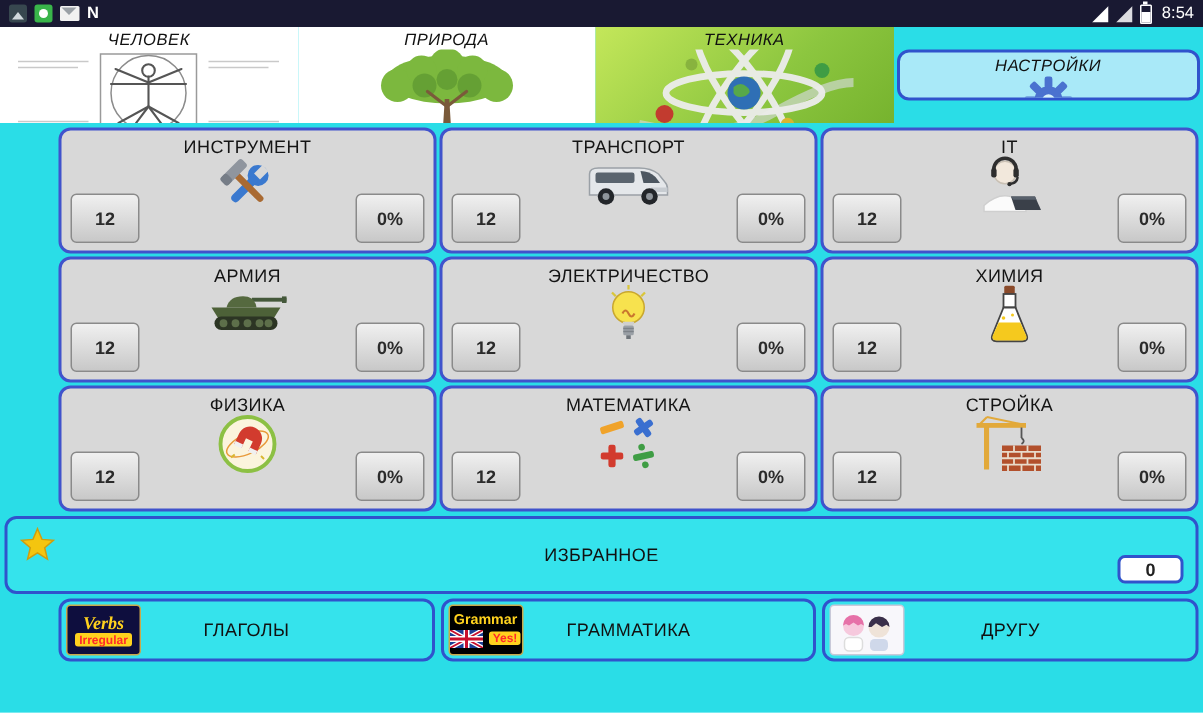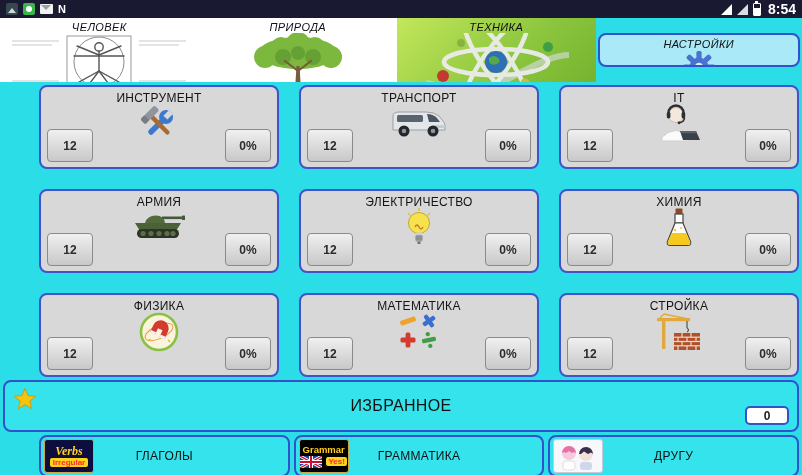--- a/index.html
+++ b/index.html
@@ -11,47 +11,47 @@
   .sb-left { display: flex; align-items: center; gap: 5px; }
   .sb-right { margin-left: auto; display: flex; align-items: center; gap: 5px; }
   .sb-ic { display: inline-block; }
   .sb-photo { width: 12px; height: 12px; background: #37474f; border-radius: 2px; position: relative; }
   .sb-photo::after { content: ""; position: absolute; left: 2px; bottom: 2px; border-left: 4px solid transparent; border-right: 4px solid transparent; border-bottom: 5px solid #cfd8dc; }
   .sb-cam { width: 12px; height: 12px; background: #39b54a; border-radius: 2px; position: relative; }
   .sb-cam::after { content: ""; position: absolute; left: 3px; top: 3px; width: 6px; height: 6px; border-radius: 50%; background: #fff; }
   .sb-env { width: 13px; height: 10px; background: #f1f1f1; border-radius: 1px; position: relative; }
   .sb-env::after { content: ""; position: absolute; left: 1px; top: 1px; border-left: 5.5px solid transparent; border-right: 5.5px solid transparent; border-top: 5px solid #9aa0a6; }
   .sb-n { color: #fff; font-size: 11px; font-weight: bold; line-height: 1; }
-  .sb-time { color: #fff; font-size: 14px; font-weight: bold; margin-left: 2px; }
+  .sb-time { color: #fff; font-size: 11px; font-weight: normal; margin-left: 2px; }
   .batt { width: 8px; height: 13px; border: 1px solid #fff; border-radius: 1px; position: relative; }
   .batt::before { content: ""; position: absolute; top: -3px; left: 1.5px; width: 3px; height: 2px; background: #fff; }
   .batt::after { content: ""; position: absolute; bottom: 0; left: 0; right: 0; height: 7px; background: #fff; }
 
   
   .tabs { height: 64px; display: flex; flex: none; font-style: italic; }
   .tab { flex: 1; display: flex; flex-direction: column; align-items: center; cursor: pointer; overflow: hidden; }
   .tab-label { font-size: 11px; color: #101010; margin-top: 3px; letter-spacing: 0.4px; flex: none; }
   .tab-human, .tab-nature { background: #ffffff; }
   .tab-tech { background: linear-gradient(135deg, #c4e75a 0%, #8cc63f 60%, #76b32e 100%); }
   .tab-settings { background: #a9e9f8; border: 2px solid #3053cc; border-radius: 8px; margin: 15px 2px; }
   .tab-art { flex: 1; display: flex; align-items: center; justify-content: center; }
 
   
-  .grid { display: grid; grid-template-columns: 1fr 1fr 1fr; gap: 20px; margin: 3px 3px 0; flex: none; padding-left: 36px; }
+  .grid { display: grid; grid-template-columns: 1fr 1fr 1fr; gap: 2px; margin: 3px 3px 0; flex: none; padding-left: 36px; }
   .card { height: 84px; background: #d8d8d8; border: 2px solid #4053cc; border-radius: 8px; position: relative; cursor: pointer; }
   .card-title { text-align: center; font-size: 12px; color: #141414; margin-top: 4px; letter-spacing: 0.3px; }
   .card-icon { position: absolute; top: 17px; left: 50%; transform: translateX(-50%); }
   .pill-btn { position: absolute; bottom: 5px; width: 46px; height: 33px; background: linear-gradient(#f0f0f0, #c8c8c8); border: 1px solid #8a8a8a; border-radius: 4px; font-size: 12px; font-weight: bold; color: #2b2b2b; display: flex; align-items: center; justify-content: center; cursor: pointer; }
   .pill-left { left: 6px; }
   .pill-right { right: 6px; }
 
   
   .fav-row { margin: 3px 3px 0; height: 52px; background: #35e3ec; border: 2px solid #3053cc; border-radius: 8px; position: relative; flex: none; cursor: pointer; }
   .fav-star { position: absolute; top: 5px; left: 8px; }
-  .fav-label { position: absolute; left: 0; right: 0; top: 50%; transform: translateY(-50%); text-align: center; font-size: 16px; color: #111; letter-spacing: 0.3px; }
+  .fav-label { position: absolute; left: 0; right: 0; top: 50%; transform: translateY(-50%); text-align: center; font-size: 12px; color: #111; letter-spacing: 0.3px; }
   .fav-count { position: absolute; right: 8px; bottom: 5px; width: 44px; height: 19px; background: #ffffff; border: 2px solid #3053cc; border-radius: 5px; font-size: 12px; font-weight: bold; color: #222; display: flex; align-items: center; justify-content: center; cursor: pointer; }
 
   
   .bottom-row { display: flex; gap: 4px; margin: 3px 3px 0; flex: none; padding-left: 36px; }
   .bottom-card { flex: 1; height: 42px; background: #35e3ec; border: 2px solid #3053cc; border-radius: 8px; position: relative; display: flex; align-items: center; cursor: pointer; }
   .bottom-label { position: absolute; left: 0; right: 0; text-align: center; font-size: 12px; color: #111; letter-spacing: 0.3px; }
   .thumb { width: 50px; height: 34px; margin-left: 3px; border-radius: 3px; flex: none; position: relative; z-index: 1; display: flex; flex-direction: column; align-items: center; justify-content: center; overflow: hidden; }
   .thumb-verbs { background: #0e0e3e; border: 1px solid #caa94a; }
   .thumb-verbs .t1 { color: #ffd21e; font-family: "Liberation Serif", serif; font-style: italic; font-weight: bold; font-size: 12px; line-height: 1.1; }
   .thumb-verbs .t2 { color: #ff2a2a; background: #ffd21e; font-size: 8px; font-weight: bold; padding: 0 3px; border-radius: 2px; line-height: 1.2; }

